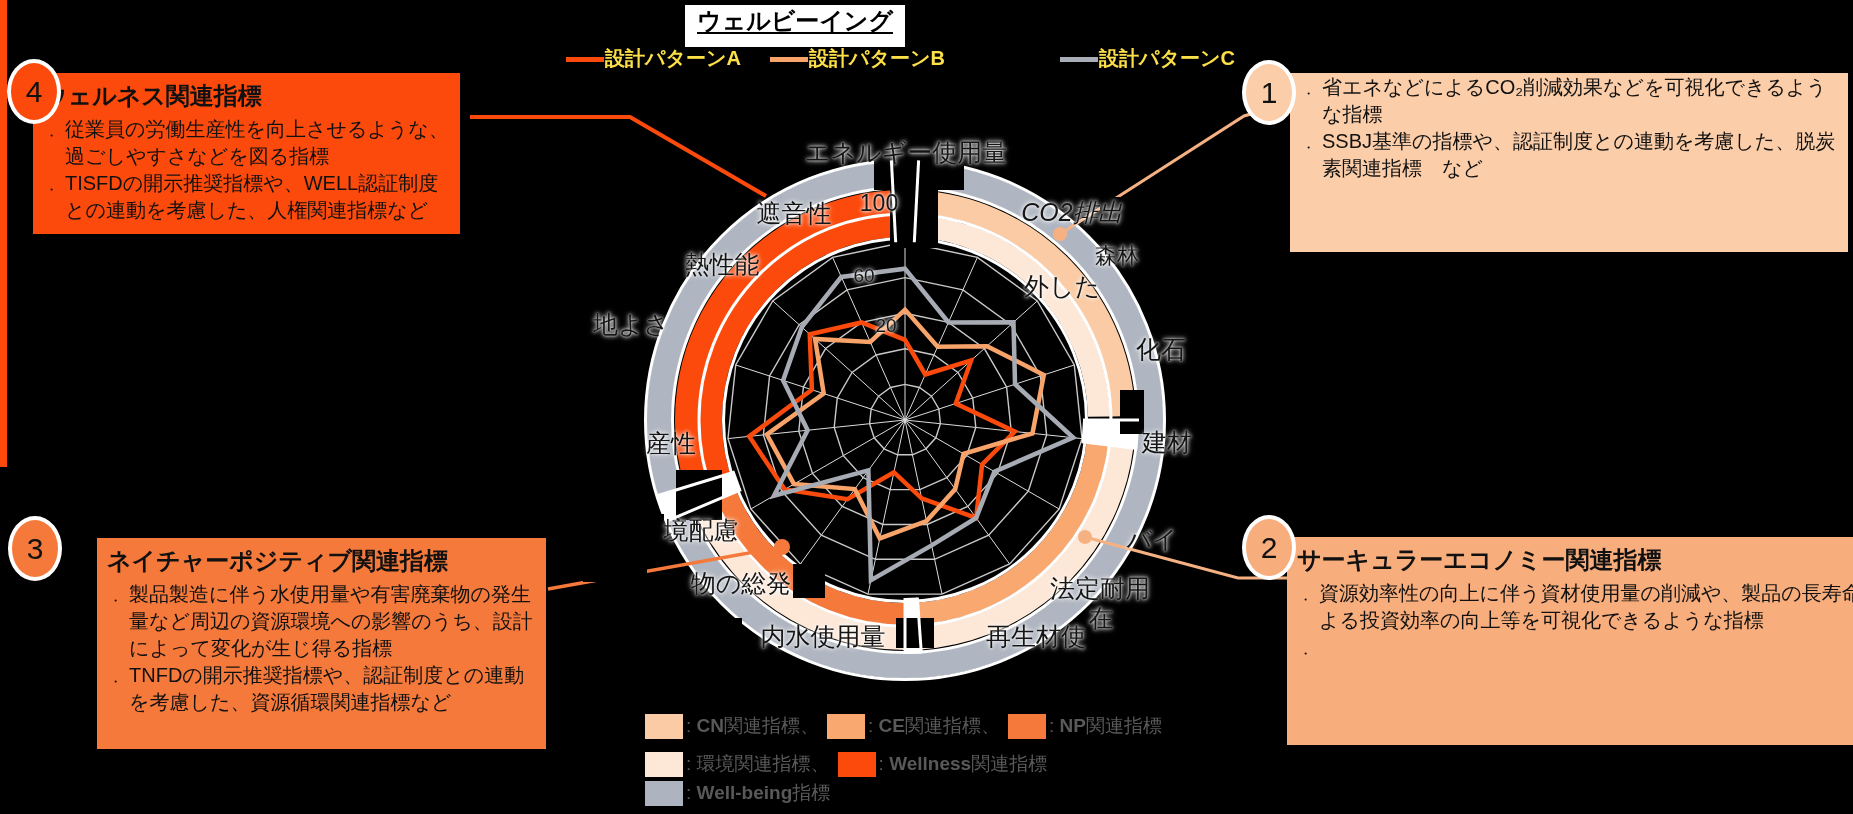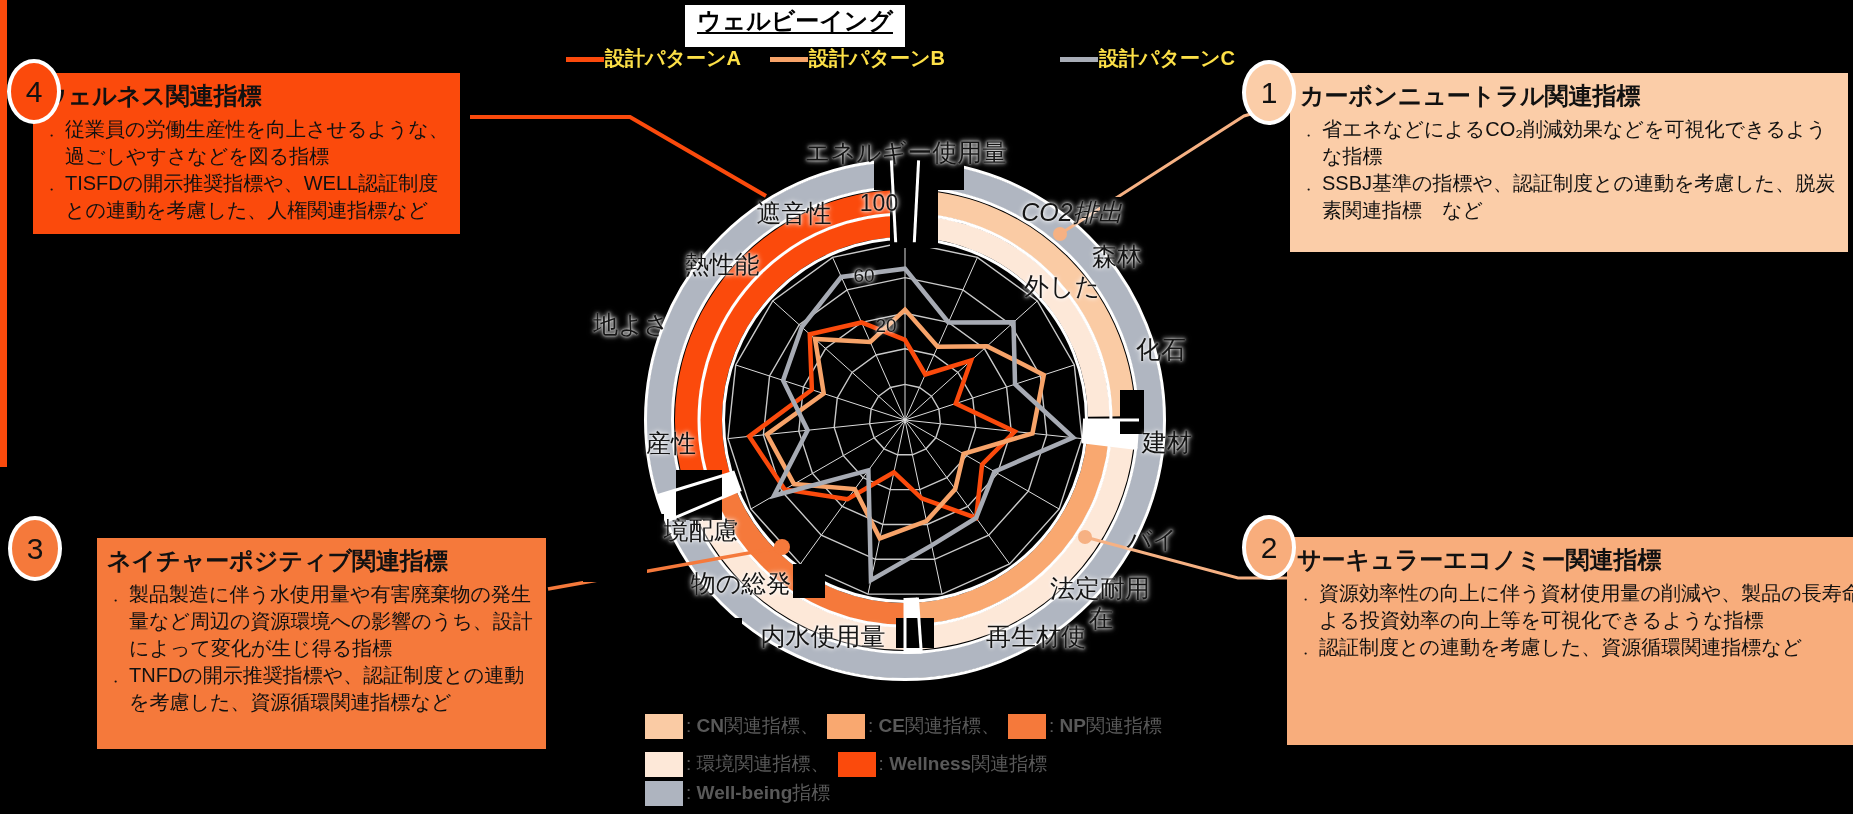--- a/index.html
+++ b/index.html
@@ -113,21 +113,21 @@
     <line x1="905" y1="598" x2="905" y2="654" stroke="#fff" stroke-width="3"></line>
     <line x1="741.1501360854656" y1="489.5501408710908" x2="665.6687381023655" y2="521.5900934072112" stroke="#fff" stroke-width="3"></line>
     <line x1="734.7777534385797" y1="472.0421634406472" x2="656.3607634496109" y2="496.01664322791163" stroke="#fff" stroke-width="3"></line>
     <circle cx="1060" cy="234" r="7" fill="#F6B183"></circle>
     <circle cx="1085" cy="537" r="7" fill="#F6B183"></circle>
     <circle cx="782" cy="547" r="8" fill="#F5793B"></circle>
   </svg>
 <div id="chart-labels" class="abs" style="left:0;top:0">
     <span style="left: 906px; top: 152px; font-size: 25px;">エネルギー使用量</span>
     <span style="left: 1072px; top: 212px; font-size: 25px; font-style: italic;">CO2排出</span>
-    <span style="left: 1117px; top: 256px; font-size: 25px; text-align: center;">森林</span>
+    <span style="left: 1117px; top: 256px; font-size: 22px; text-align: center;">森林</span>
     <span style="left: 1062px; top: 286px; font-size: 25px;">外した</span>
     <span style="left: 1161px; top: 349px; font-size: 25px;">化石</span>
     <span style="left: 1167px; top: 442px; font-size: 25px;">建材</span>
     <span style="left: 1152px; top: 539px; font-size: 25px;">バイ</span>
     <span style="left: 1100px; top: 588px; font-size: 25px;">法定耐用</span>
     <span style="left: 1101px; top: 618px; font-size: 25px;">在</span>
     <span style="left: 1036px; top: 636px; font-size: 25px;">再生材使</span>
     <span style="left: 823px; top: 636px; font-size: 25px;">内水使用量</span>
     <span style="left: 741px; top: 583px; font-size: 25px;">物の総発</span>
     <span style="left: 701px; top: 530px; font-size: 25px;">境配慮</span>
@@ -145,42 +145,40 @@
 </div>
 
 <div class="abs pline" style="left: 566px; background-color: rgb(251, 74, 12);"></div>
 <div class="abs plabel" style="left:605px">設計パターンA</div>
 <div class="abs pline" style="left: 770px; background-color: rgb(247, 163, 105);"></div>
 <div class="abs plabel" style="left:809px">設計パターンB</div>
 <div class="abs pline" style="left: 1060px; background-color: rgb(168, 173, 183);"></div>
 <div class="abs plabel" style="left:1099px">設計パターンC</div>
 
 <div id="co1" class="abs callout" style="background-color: rgb(251, 205, 168);">
-  <div class="title">カーボンニュートラル関連指標</div>
   <ul>
     <li>
         <span class="m">・</span>
         <span>省エネなどによるCO₂削減効果などを可視化できるような指標</span>
       </li>
     <li>
         <span class="m">・</span>
         <span>SSBJ基準の指標や、認証制度との連動を考慮した、脱炭素関連指標　など</span>
       </li>
   </ul>
 </div>
 <div id="co2" class="abs callout" style="background-color: rgb(248, 173, 124);">
   <div class="title">サーキュラーエコノミー関連指標</div>
   <ul>
     <li>
         <span class="m">・</span>
         <span>資源効率性の向上に伴う資材使用量の削減や、製品の長寿命化等による投資効率の向上等を可視化できるような指標</span>
       </li>
     <li>
         <span class="m">・</span>
-        <span>認証制度との連動を考慮した、資源循環関連指標など</span>
       </li>
   </ul>
 </div>
 <div id="co3" class="abs callout center-title" style="background-color: rgb(245, 121, 59);">
   <div class="title">ネイチャーポジティブ関連指標</div>
   <ul>
     <li>
         <span class="m">・</span>
         <span>製品製造に伴う水使用量や有害廃棄物の発生量など周辺の資源環境への影響のうち、設計によって変化が生じ得る指標</span>
       </li>

